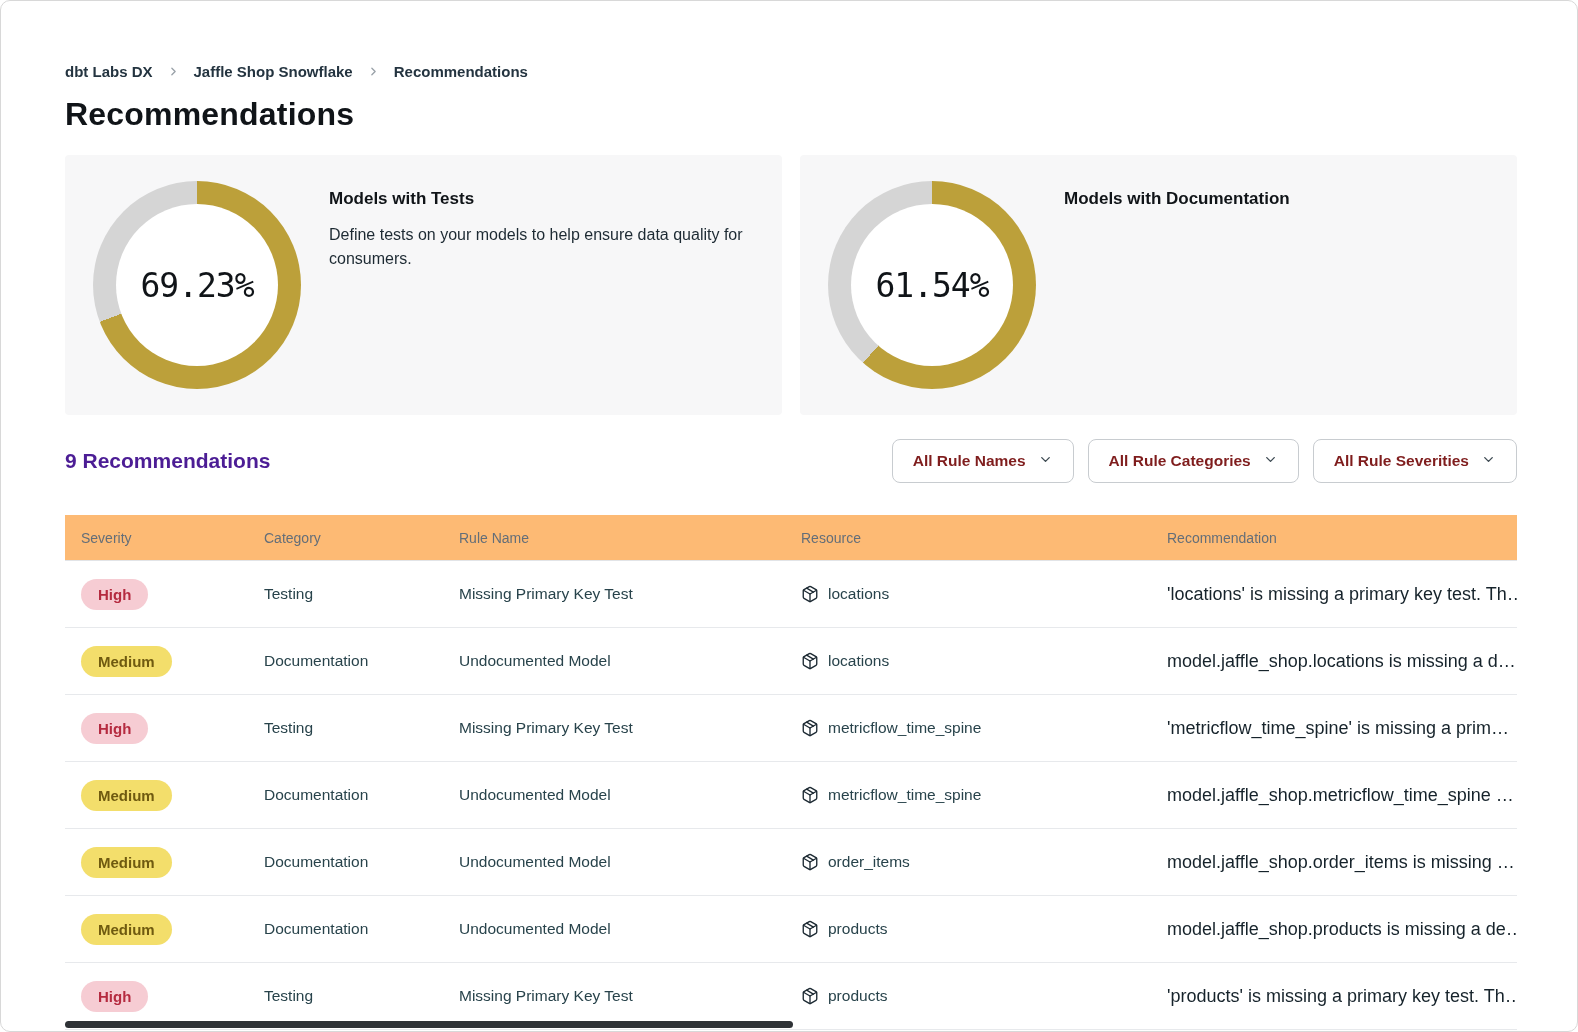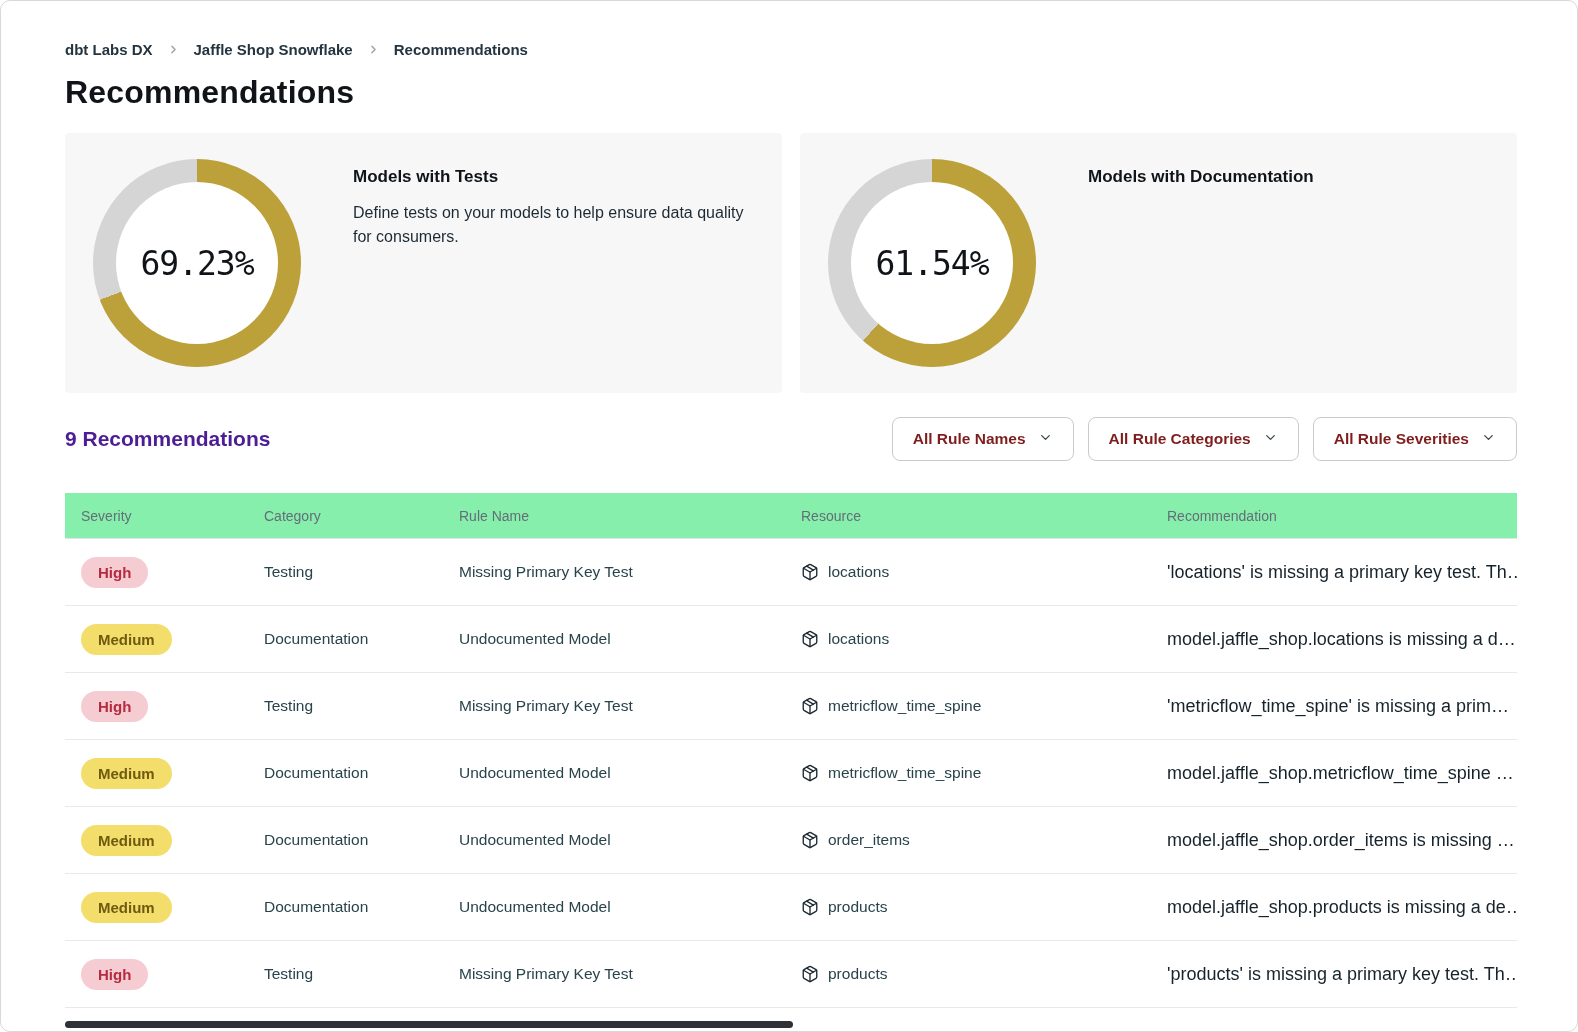--- a/index.html
+++ b/index.html
@@ -9,21 +9,21 @@
     font-family: "Liberation Sans", sans-serif;
     color: #16232b;
     overflow: hidden;
   }
   .frame {
     position: relative;
     width: 1578px; height: 1032px;
     border: 1px solid #d8d8d8;
     border-radius: 10px;
     background: #fff;
-    padding: 40px 60px 0 64px;
+    padding: 62px 60px 0 64px;
     overflow: hidden;
   }
 
   
   .breadcrumb { display: flex; align-items: center; gap: 14px; margin-bottom: 16px; }
   .crumb { font-size: 15px; font-weight: 700; color: #243440; cursor: pointer; }
   .crumb.current { cursor: default; }
   .crumb-sep { display: flex; align-items: center; }
 
   
@@ -43,21 +43,21 @@
   .donut { width: 208px; height: 208px; border-radius: 50%; position: relative; flex: 0 0 auto; }
   .donut-hole {
     position: absolute; inset: 23px;
     background: #fff; border-radius: 50%;
     display: flex; align-items: center; justify-content: center;
   }
   .donut-label {
     font-family: "DejaVu Sans Mono", monospace;
     font-size: 33px; font-weight: 500; color: #101418; letter-spacing: -1px;
   }
-  .card-text { margin-left: 52px; padding-top: 8px; }
+  .card-text { margin-left: 28px; padding-top: 8px; }
   .card-title { font-size: 17px; font-weight: 700; color: #101418; margin-bottom: 14px; }
   .card-desc { font-size: 16px; line-height: 24px; color: #1d2a33; max-width: 446px; }
 
   
   .list-head { display: flex; align-items: center; justify-content: space-between; margin-top: 24px; }
   .list-count { font-size: 21px; font-weight: 700; color: #4c1d95; }
   .filters { display: flex; gap: 14px; }
   .filter-btn {
     height: 44px;
     display: flex; align-items: center; gap: 12px;
@@ -66,21 +66,21 @@
     border-radius: 8px;
     padding: 0 20px;
     font-family: "Liberation Sans", sans-serif;
     font-size: 15.5px; font-weight: 600; color: #7f1d1d;
     cursor: pointer;
   }
 
   
   .table { margin-top: 32px; }
   .tr { display: flex; align-items: center; height: 67px; border-bottom: 1px solid #e7e9ec; background: #fff; }
-  .thead { height: 46px; background: #86efac; border-bottom: 1px solid #e2e4e7; }
+  .thead { height: 46px; background: #fdba74; border-bottom: 1px solid #e2e4e7; }
   .th { font-size: 14px; font-weight: 500; color: #646e78; }
   .td, .th { padding-left: 16px; }
   .c1 { width: 183px; flex: 0 0 auto; }
   .c2 { width: 195px; flex: 0 0 auto; }
   .c3 { width: 342px; flex: 0 0 auto; }
   .c4 { width: 366px; flex: 0 0 auto; display: flex; align-items: center; gap: 9px; }
   .thead .c4 { display: block; }
   .c5 { flex: 1; min-width: 0; white-space: nowrap; overflow: hidden; }
 
   .pill {

